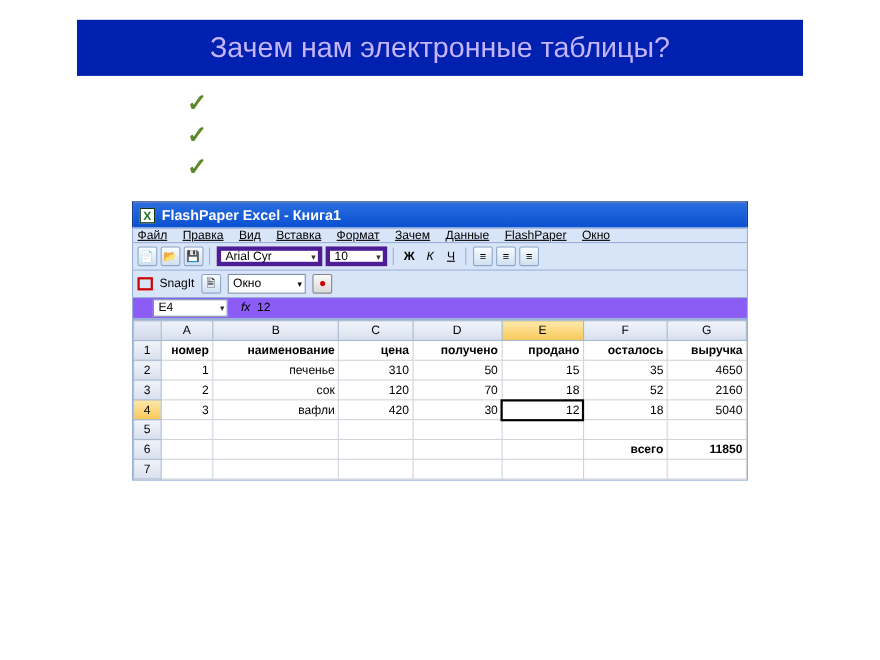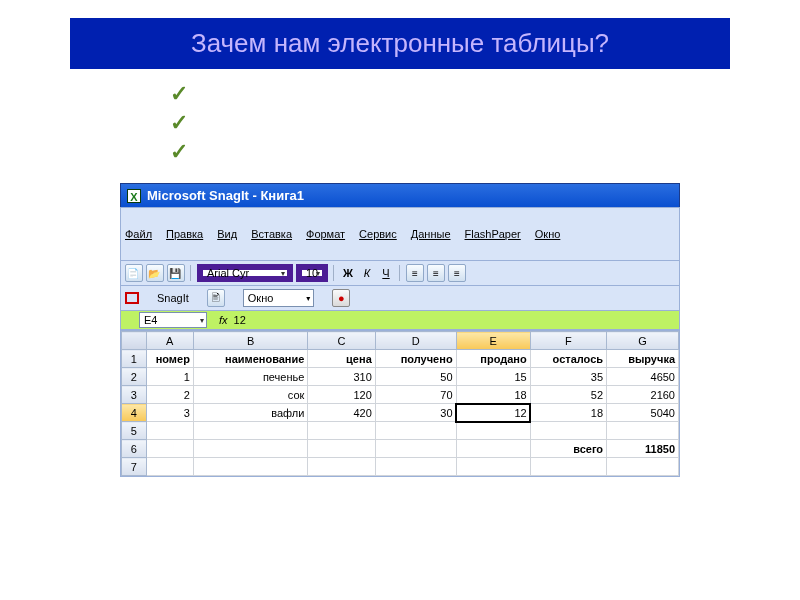--- a/index.html
+++ b/index.html
@@ -9,39 +9,39 @@
   
   .bullets { margin: 8px 0 18px 170px; }
   .bullets li { list-style: none; font-size: 24px; margin: 3px 0; display: flex; align-items: center; }
   .bullets li .check { color: #5a8a2a; font-size: 22px; margin-right: 6px; font-weight: bold; }
   
   .excel-wrap { margin: 0 auto; width: 560px; background: #fff; }
   
   .excel-title { background: linear-gradient(#2a6ee0, #0a4fd0); color: #fff; font-size: 13px; font-weight: bold; padding: 4px 6px; display: flex; align-items: center; border: 1px solid #1a3a8a; border-bottom: none; }
   .excel-title .xicon { display: inline-block; width: 14px; height: 14px; background: #fff; color: #1a7a1a; font-weight: bold; font-size: 11px; text-align: center; line-height: 14px; margin-right: 6px; border: 1px solid #0a3a0a; }
   
-  .menu-bar { background: #d8e4f8; font-size: 11px; padding: 20px 4px; border: 1px solid #9ab0d8; border-bottom: none; display: flex; gap: 14px; }
+  .menu-bar { background: #d8e4f8; font-size: 11px; padding: 0 4px; border: 1px solid #9ab0d8; border-bottom: none; display: flex; gap: 14px; }
   .menu-bar span { text-decoration: underline; cursor: default; }
   
   .toolbar { background: #d8e4f8; border: 1px solid #9ab0d8; border-bottom: none; padding: 3px 4px; display: flex; align-items: center; gap: 3px; }
   .tbtn { width: 18px; height: 18px; background: linear-gradient(#f8fcff, #d0e0f0); border: 1px solid #90a8c8; border-radius: 2px; display: inline-flex; align-items: center; justify-content: center; font-size: 10px; }
   .sep { width: 2px; height: 16px; border-left: 1px solid #a0b0c8; margin: 0 2px; }
-  .font-box { background: #fff; border: 6px solid #4c1d95; font-size: 11px; padding: 1px 16px 1px 4px; position: relative; height: 18px; display: inline-flex; align-items: center; }
+  .font-box { background: #fff; border: 4px solid #4c1d95; font-size: 11px; padding: 1px 16px 1px 4px; position: relative; height: 18px; display: inline-flex; align-items: center; }
   .font-box::after { content: "▾"; position: absolute; right: 2px; font-size: 8px; color: #333; }
   .tbold { font-weight: bold; width: 16px; height: 16px; font-size: 11px; display: inline-flex; align-items: center; justify-content: center; }
   .tital { font-style: italic; width: 16px; height: 16px; font-size: 11px; display: inline-flex; align-items: center; justify-content: center; }
   .tunder { text-decoration: underline; width: 16px; height: 16px; font-size: 11px; display: inline-flex; align-items: center; justify-content: center; }
   
-  .snagit-bar { background: #d8e4f8; border: 1px solid #9ab0d8; border-bottom: none; padding: 3px 4px; display: flex; align-items: center; gap: 18px; font-size: 11px; }
+  .snagit-bar { background: #d8e4f8; border: 1px solid #9ab0d8; border-bottom: none; padding: 3px 4px; display: flex; align-items: center; gap: 6px; font-size: 11px; }
   .snagit-bar .redrect { width: 14px; height: 12px; border: 2px solid #c00; }
   .snagit-bar .dropdown { background: #fff; border: 1px solid #7a90b0; padding: 1px 40px 1px 4px; position: relative; height: 18px; display: inline-flex; align-items: center; }
   .snagit-bar .dropdown::after { content: "▾"; position: absolute; right: 3px; font-size: 8px; }
   .snagit-bar .go { width: 18px; height: 18px; border: 1px solid #888; background: linear-gradient(#fafafa,#dadada); display: inline-flex; align-items: center; justify-content: center; color: #cc0000; font-size: 11px; border-radius: 2px; }
   
-  .formula-bar { background: #bef264; border: 1px solid #9ab0d8; display: flex; align-items: center; height: 20px; }
+  .formula-bar { background: #8b5cf6; border: 1px solid #9ab0d8; display: flex; align-items: center; height: 20px; }
   .name-box { width: 68px; background: #fff; border: 1px solid #7a90b0; margin: 2px 2px 2px 18px; padding: 0 14px 0 4px; font-size: 11px; height: 16px; display: flex; align-items: center; position: relative; }
   .name-box::after { content: "▾"; position: absolute; right: 2px; font-size: 8px; color: #333; }
   .fx { font-style: italic; font-size: 11px; margin: 0 6px 0 10px; }
   .formula-val { font-size: 11px; }
   
   .grid { border: 1px solid #9ab0d8; background: #fff; }
   table.sheet { border-collapse: collapse; font-size: 11px; width: 100%; table-layout: fixed; }
   table.sheet th { background: linear-gradient(#f0f4fa, #d8e0ee); border: 1px solid #a8b8d0; font-weight: normal; text-align: center; height: 18px; font-size: 11px; }
   table.sheet th.rowhdr { width: 22px; }
   table.sheet td { border: 1px solid #d0d4da; height: 18px; text-align: right; padding: 0 3px; white-space: nowrap; }
@@ -72,42 +72,42 @@
     </li>
   <li>
       <span class="check">✓</span>
     </li>
 </ul>
 
 <div class="excel-wrap">
 
   <div class="excel-title">
     <span class="xicon">X</span>
-    <span>Microsoft SnagIt - Книга1</span>
+    <span>FlashPaper Excel - Книга1</span>
   </div>
 
   <div class="menu-bar">
     <span>Файл</span>
     <span>Правка</span>
     <span>Вид</span>
     <span>Вставка</span>
     <span>Формат</span>
-    <span>Сервис</span>
+    <span>Зачем</span>
     <span>Данные</span>
     <span>FlashPaper</span>
     <span>Окно</span>
   </div>
 
   <div class="toolbar">
     <span class="tbtn">📄</span>
     <span class="tbtn">📂</span>
     <span class="tbtn">💾</span>
     <span class="sep"></span>
     <span class="font-box" style="width:96px">Arial Cyr</span>
-    <span class="font-box" style="width:28px">10</span>
+    <span class="font-box" style="width:56px">10</span>
     <span class="sep"></span>
     <span class="tbold">Ж</span>
     <span class="tital">К</span>
     <span class="tunder">Ч</span>
     <span class="sep"></span>
     <span class="tbtn">≡</span>
     <span class="tbtn">≡</span>
     <span class="tbtn">≡</span>
   </div>
 

